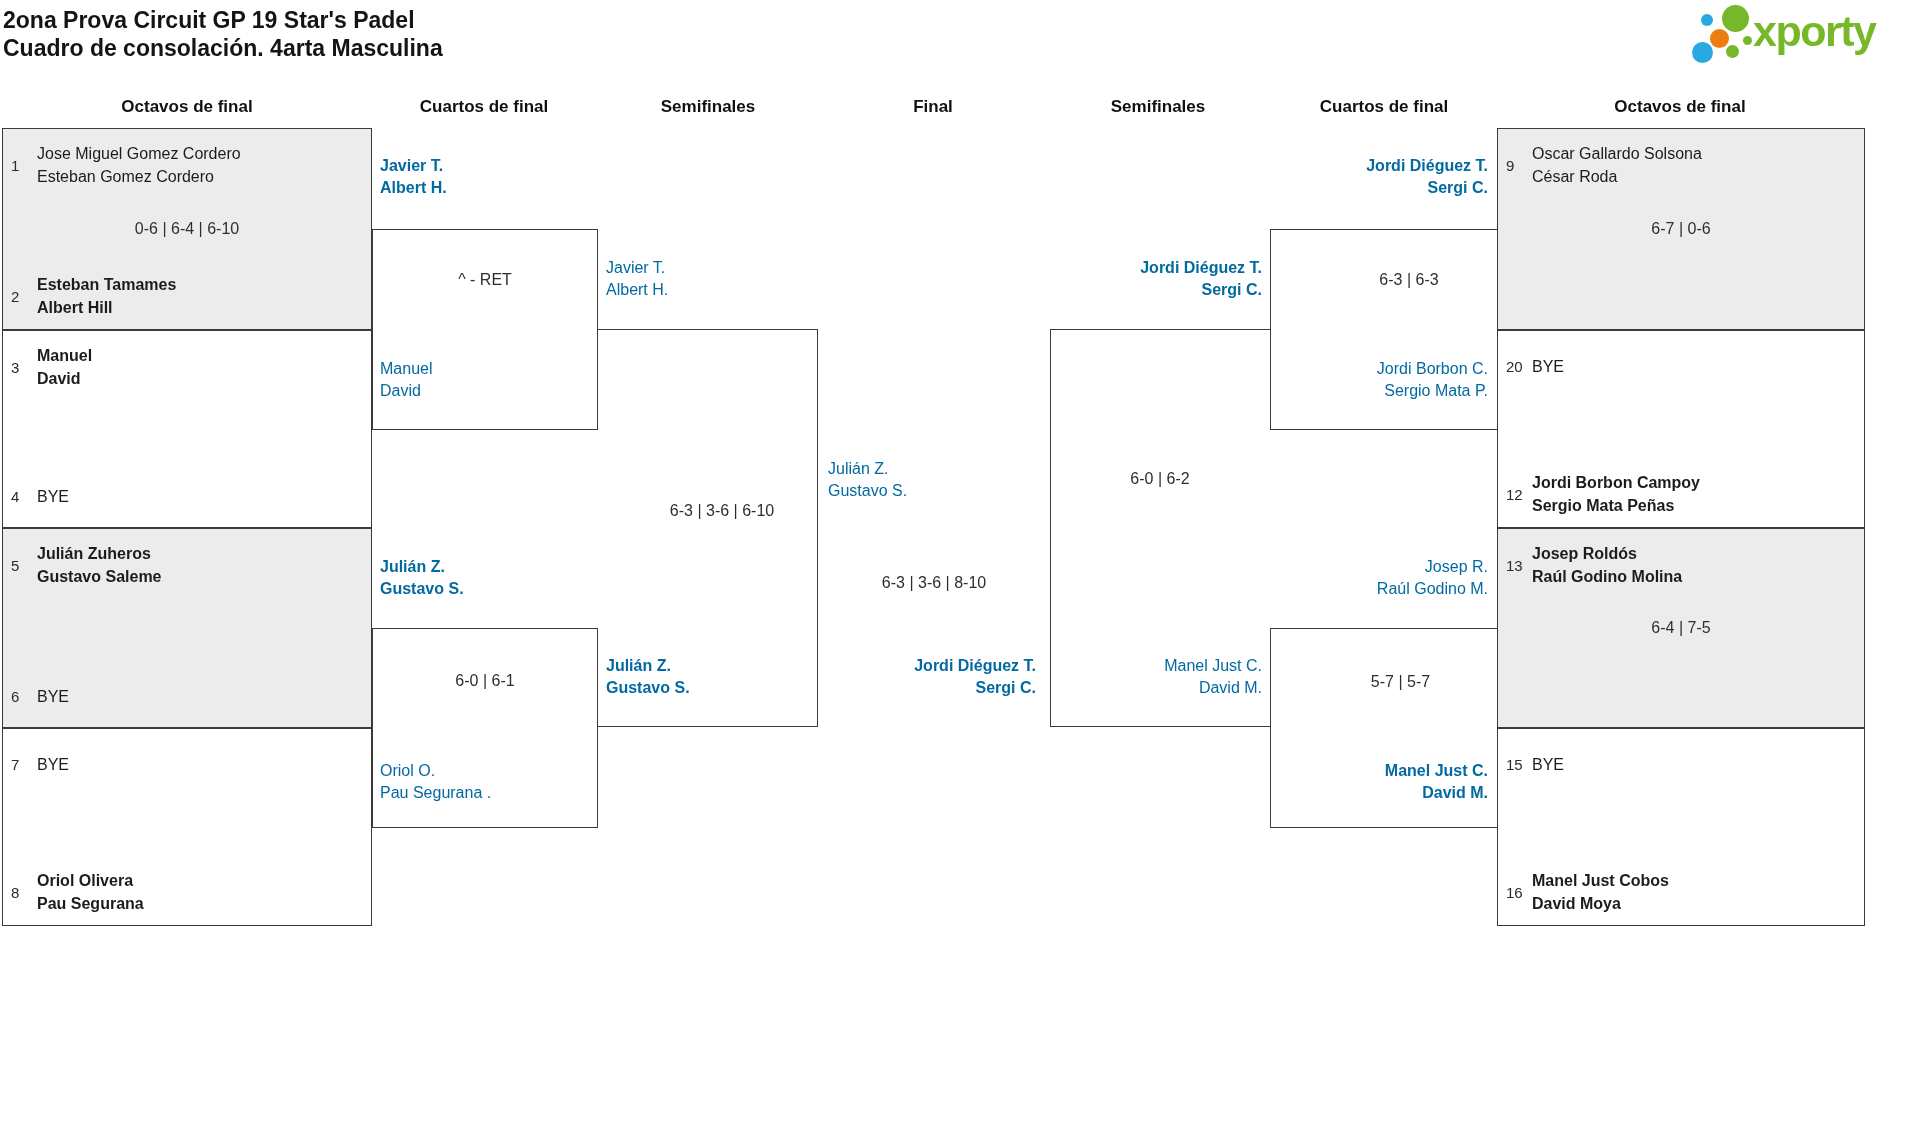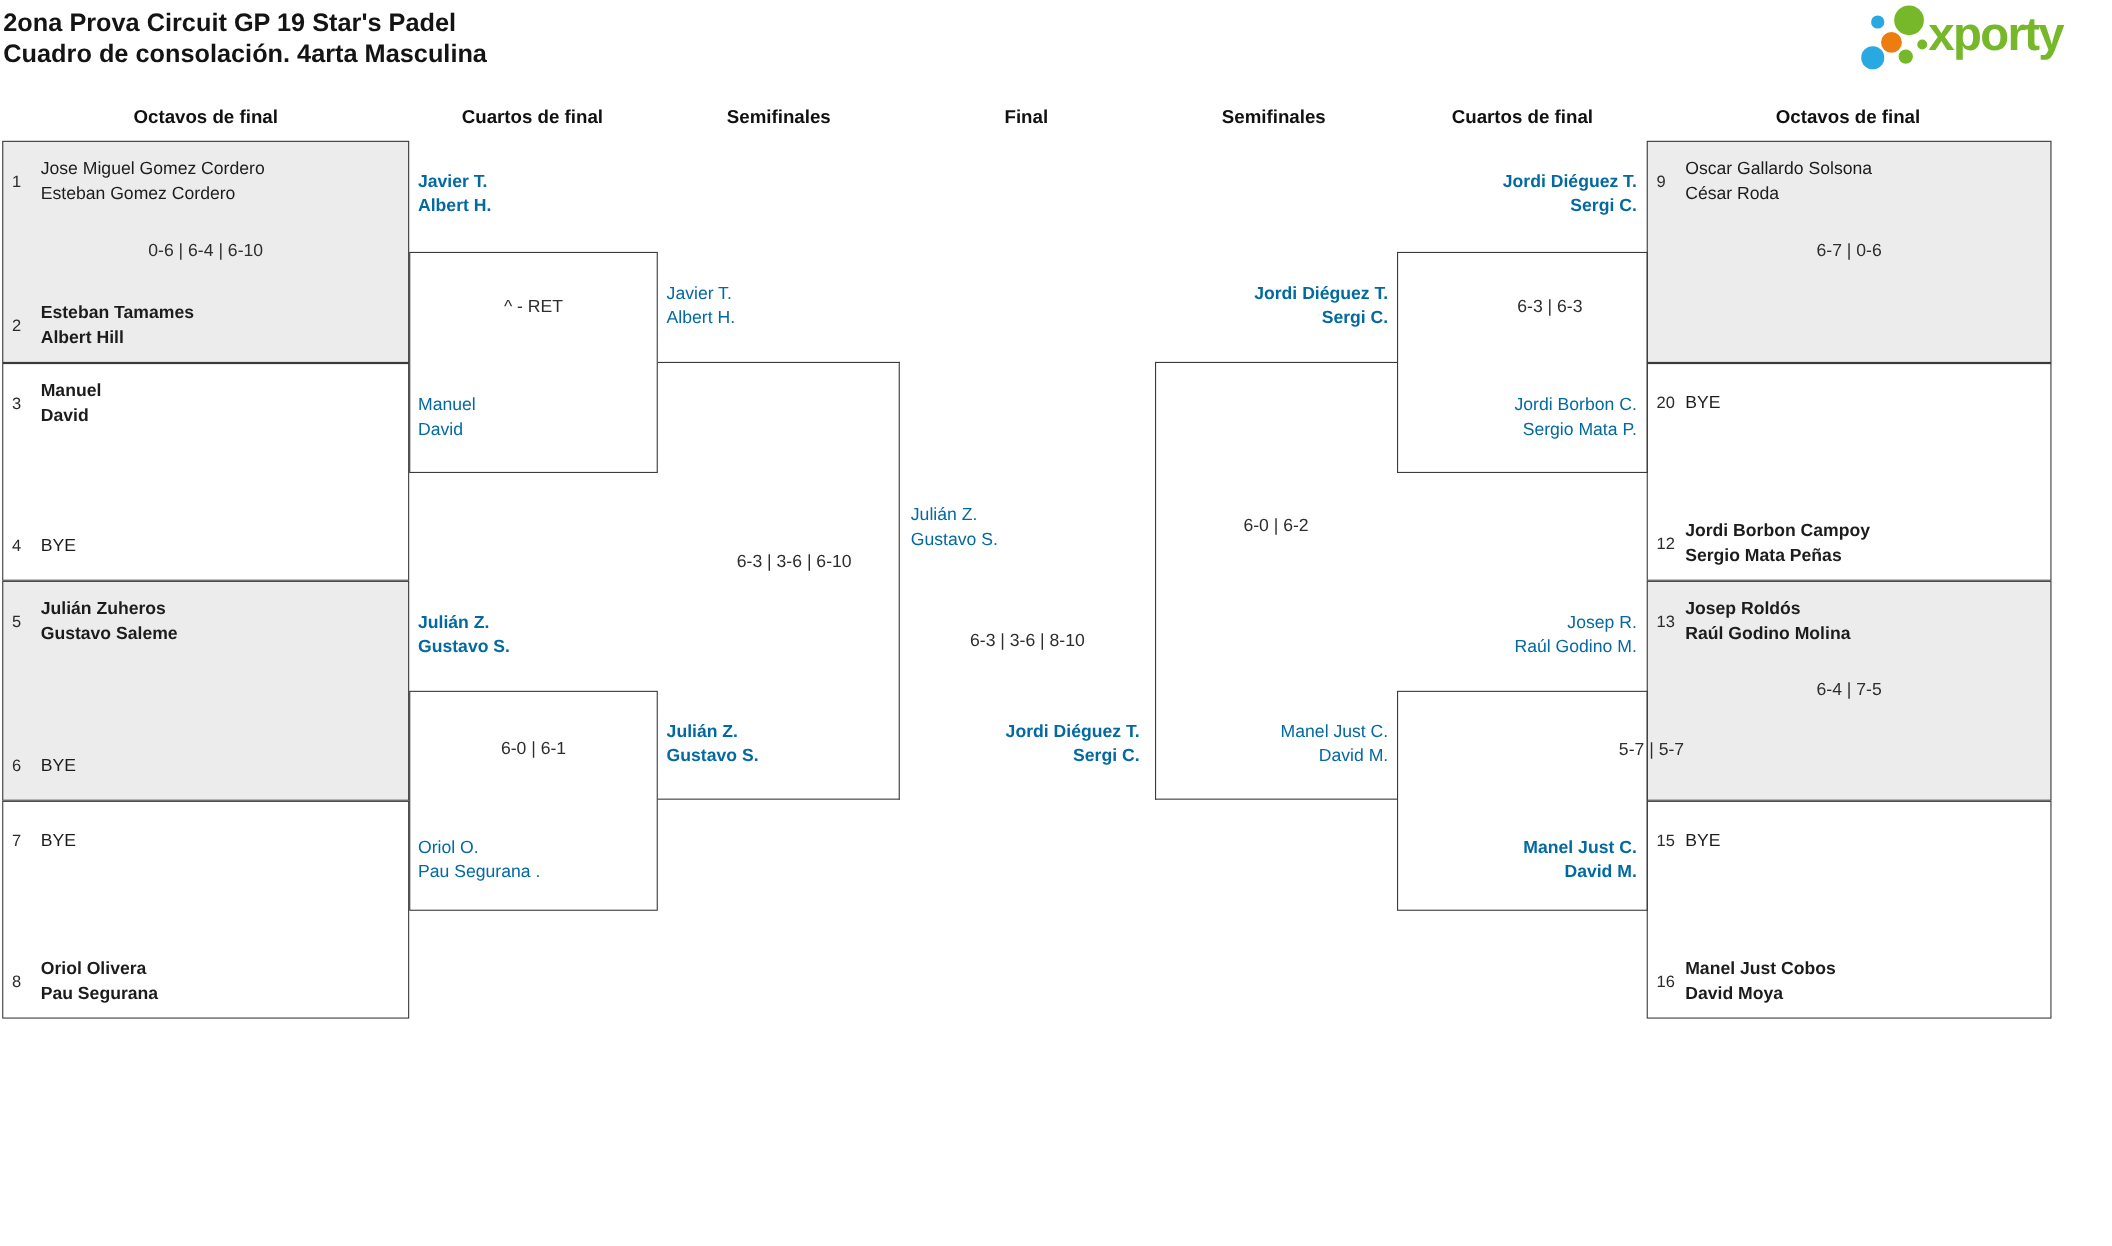--- a/index.html
+++ b/index.html
@@ -260,19 +260,19 @@
   <div class="score" style="left:1270px;width:228px;top:270px;padding-left:25px;">6-3 | 6-3</div>
   <div class="team right" style="right:432px;top:358px;">
     <div>Jordi Borbon C.</div>
       <div>Sergio Mata P.</div>
   </div>
 
   <div class="team right" style="right:432px;top:556px;">
     <div>Josep R.</div>
       <div>Raúl Godino M.</div>
   </div>
-  <div class="score" style="left:1270px;width:261px;top:672px;text-align:right;">5-7 | 5-7</div>
+  <div class="score" style="left:1270px;width:261px;top:672px;">5-7 | 5-7</div>
   <div class="team bold right" style="right:432px;top:760px;">
     <div>Manel Just C.</div>
       <div>David M.</div>
   </div>
 
 </div>
 
 </body></html>

